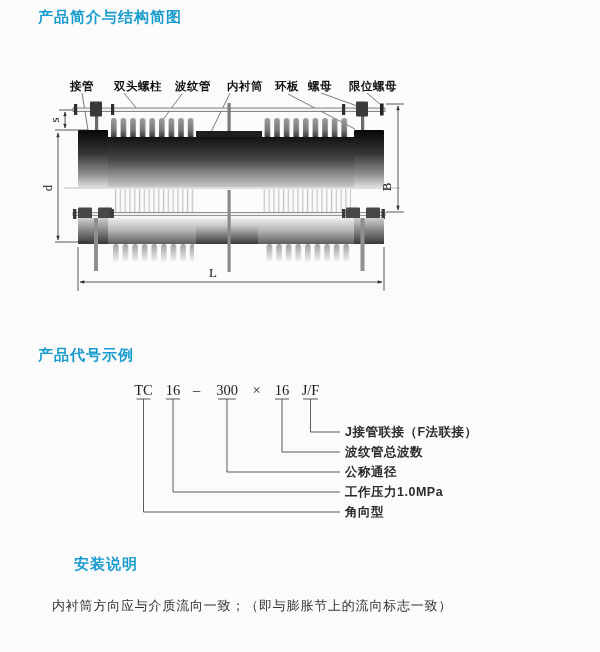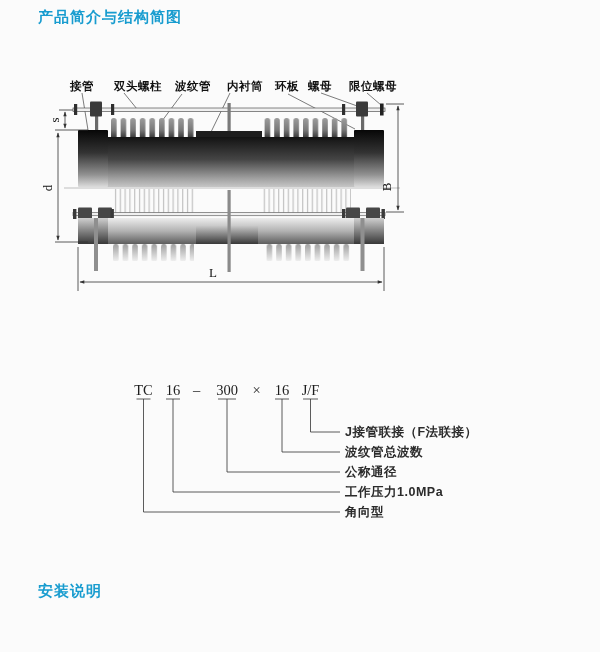--- a/index.html
+++ b/index.html
@@ -169,20 +169,21 @@
     </g>
 
     <g>
       <line class="dimln" x1="38" y1="187" x2="38" y2="231"></line>
       <line class="dimln" x1="344" y1="187" x2="344" y2="231"></line>
       <line class="dimln" x1="40" y1="222" x2="342" y2="222" marker-start="url(#arr)" marker-end="url(#arr)"></line>
       <text class="dimtxt" x="173" y="217" text-anchor="middle">L</text>
     </g>
   </svg>
 
+  <div class="sec-title" style="top:346px;">产品代号示例</div>
 
   <svg style="left:100px;top:378px;" width="420" height="150" viewBox="0 0 420 150">
     <g>
       <text class="codetok" x="43.5" y="17" text-anchor="middle">TC</text>
       <text class="codetok" x="73" y="17" text-anchor="middle">16</text>
       <text class="codetok" x="96.5" y="17" text-anchor="middle">–</text>
       <text class="codetok" x="127" y="17" text-anchor="middle">300</text>
       <text class="codetok" x="156.5" y="17" text-anchor="middle">×</text>
       <text class="codetok" x="182" y="17" text-anchor="middle">16</text>
       <text class="codetok" x="210.5" y="17" text-anchor="middle">J/F</text>
@@ -201,16 +202,17 @@
     </g>
     <g>
       <text class="legendtxt" x="245" y="58.3">J接管联接（F法联接）</text>
       <text class="legendtxt" x="245" y="78.3">波纹管总波数</text>
       <text class="legendtxt" x="245" y="98.3">公称通径</text>
       <text class="legendtxt" x="245" y="118.3">工作压力1.0MPa</text>
       <text class="legendtxt" x="245" y="138.3">角向型</text>
     </g>
   </svg>
 
-  <div class="sec-title" style="top:582px;">安装说明</div>
-
+  <div class="sec-title" style="top:555px;margin-left:36px;">安装说明</div>
+
+  <div class="para-line" style="top:597px;">内衬筒方向应与介质流向一致；（即与膨胀节上的流向标志一致）</div>
 
 </div>
 
 </body></html>

